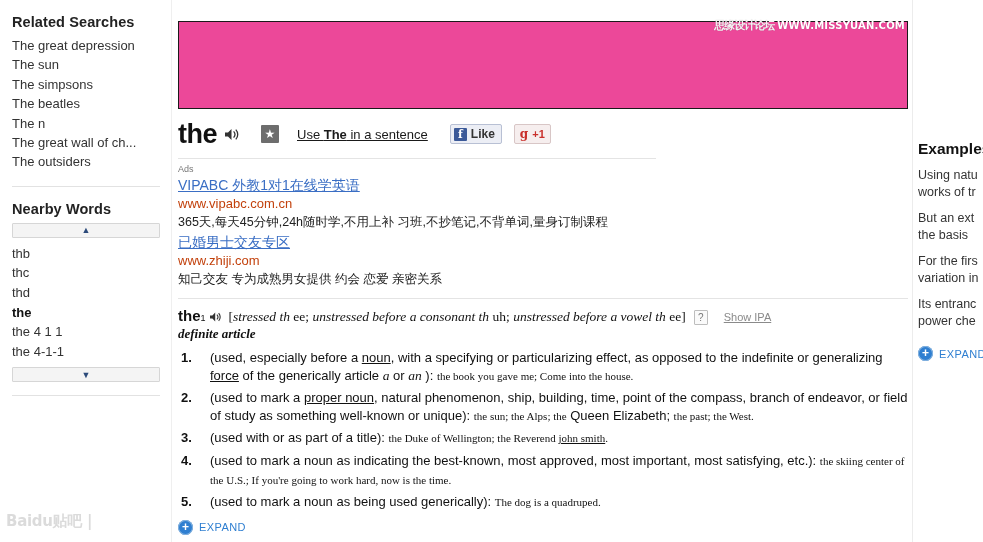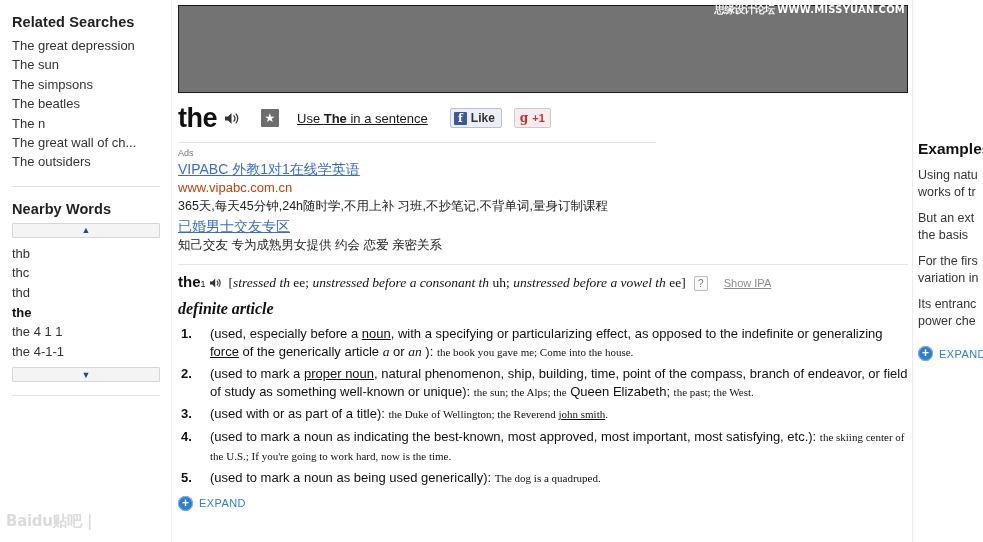--- a/index.html
+++ b/index.html
@@ -59,23 +59,23 @@
   
   #sidebar-rule{
     position:absolute;left:171px;top:0;width:1px;height:542px;
     background:#efefef;
   }
   
   #main{
     position:absolute;left:178px;top:0;width:732px;height:542px;
   }
   #banner{
-    margin-top:5px;
+    margin-top:21px;
     width:730px;height:88px;
-    background:#737373;
+    background:#ec4899;
     border:1px solid #1a1a1a;
     box-sizing:border-box;
     position:relative;
   }
   .watermark{
     position:absolute;right:2px;top:-4px;
     font-size:11px;font-weight:bold;color:#ffffff;
     font-family:"DejaVu Sans", sans-serif;
     letter-spacing:0px;white-space:nowrap;
     text-shadow:0 0 1px rgba(0,0,0,.25);
@@ -163,22 +163,22 @@
     border:1px solid #bdbdbd;background:#fafafa;color:#777;
     font-size:10px;line-height:13px;text-align:center;
     margin-left:8px;cursor:pointer;border-radius:1px;
   }
   .show-ipa{
     margin-left:16px;font-size:11px;color:#8a8a8a;
     text-decoration:underline;cursor:pointer;
   }
   .pos{
     font-family:"Liberation Serif", serif;
-    font-style:italic;font-weight:bold;font-size:16px;
-    color:#111;margin-top:9px;
+    font-style:italic;font-weight:bold;font-size:13px;
+    color:#111;margin-top:1px;
   }
   
   ol.defs{list-style:none;margin:7px 0 0 0;padding:0;}
   ol.defs li{
     position:relative;padding-left:32px;
     font-size:13px;line-height:17.6px;color:#111;
     margin-bottom:4px;
     font-family:"Liberation Sans", sans-serif;
   }
   ol.defs li .num{
@@ -316,20 +316,21 @@
     <div class="ads-label">Ads</div>
 
     <div class="ad-block">
       <div class="ad-title">VIPABC 外教1对1在线学英语</div>
       <div class="ad-url">www.vipabc.com.cn</div>
       <div class="ad-desc">365天,每天45分钟,24h随时学,不用上补 习班,不抄笔记,不背单词,量身订制课程</div>
     </div>
 
     <div class="ad-block">
       <div class="ad-title">已婚男士交友专区</div>
+      <div class="ad-url">www.zhiji.com</div>
       <div class="ad-desc">知己交友 专为成熟男女提供 约会 恋爱 亲密关系</div>
     </div>
   </div>
 
   <div class="rule2"></div>
 
   <div id="pron-row">
     <span class="pron-word">the</span>
       <span class="pron-sup">1</span>
     <span class="pron-spk">

